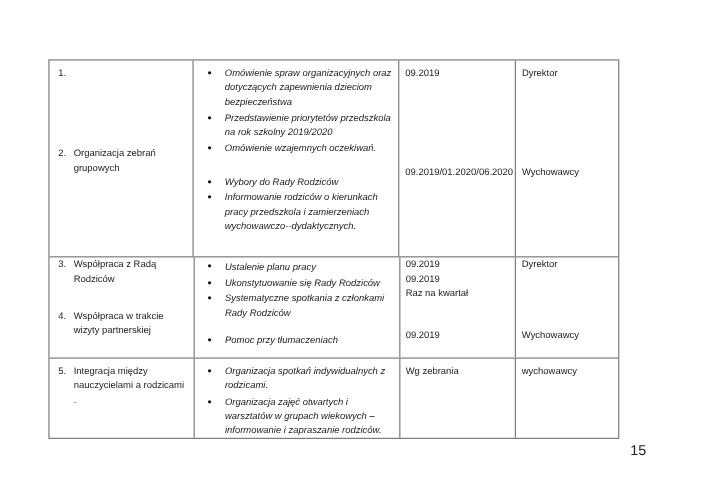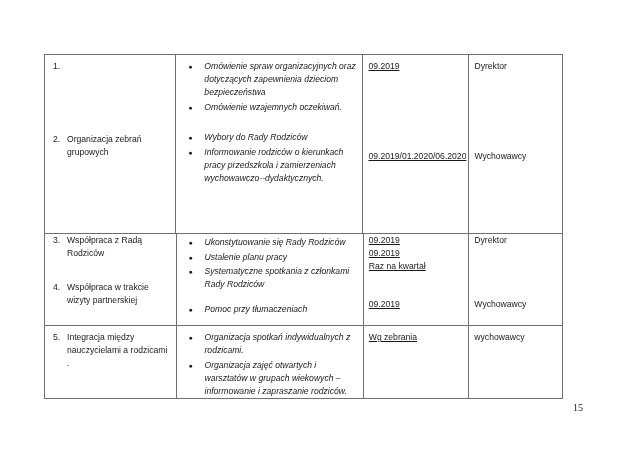--- a/index.html
+++ b/index.html
@@ -6,30 +6,30 @@
     body { width: 638px; height: 452px; position: relative; overflow: hidden;
       font-family: "Liberation Sans", sans-serif; color: #1a1a1a; }
     .tbl { position: absolute; left: 44px; top: 54px; width: 519px;
       border: 1px solid #707070; box-sizing: border-box; }
     .row { display: flex; border-bottom: 1px solid #707070; box-sizing: border-box; }
     .row:last-child { border-bottom: none; }
     .cell { box-sizing: border-box; border-right: 1px solid #707070; font-size: 8.6px; line-height: 13px; }
     .cell:last-child { border-right: none; }
     .c1 { width: 132px; padding: 5px 4px 0 8px; }
     .c2 { width: 188px; padding: 5px 4px 0 12px; font-style: italic; }
-    .c3 { width: 106px; padding: 5px 4px 0 5px; text-decoration: underline; }
+    .c3 { width: 106px; padding: 5px 4px 0 5px; }
     .c4 { width: 93px;  padding: 5px 4px 0 5px; }
     .num-item { display: flex; }
     .num { width: 14px; flex: none; }
     .num-text { flex: 1; }
     .blist { margin: 0; padding: 0; list-style: none; }
     .blist li { display: flex; margin-bottom: 1.5px; }
     .bul { width: 16px; flex: none; font-size: 7px; padding-top: 0; }
     .btxt { flex: 1; }
-    .pageno { position: absolute; left: 573px; top: 402px; font-family: Liberation Serif, serif; font-size: 10px; color: #222; }
+    .pageno { position: absolute; left: 573px; top: 402px; font-family: Liberation Sans, sans-serif; font-size: 13px; color: #222; }
   </style>
 </head>
 <body>
 
 <div class="tbl">
 
   <div class="row" style="height:179px;">
     <div class="cell c1">
       <div class="num-item">
         <span class="num">1.</span>
@@ -38,20 +38,24 @@
       <div class="num-item">
         <span class="num">2.</span>
         <span class="num-text">Organizacja zebrań grupowych</span>
       </div>
     </div>
     <div class="cell c2">
       <ul class="blist">
         <li>
             <span class="bul">●</span>
             <span class="btxt">Omówienie spraw organizacyjnych oraz dotyczących zapewnienia dzieciom bezpieczeństwa</span>
+          </li>
+        <li>
+            <span class="bul">●</span>
+            <span class="btxt">Przedstawienie priorytetów przedszkola na rok szkolny 2019/2020</span>
           </li>
         <li>
             <span class="bul">●</span>
             <span class="btxt">Omówienie wzajemnych oczekiwań.</span>
           </li>
       </ul>
       <div style="height:16px"></div>
       <ul class="blist">
         <li>
             <span class="bul">●</span>
@@ -84,25 +88,25 @@
       <div style="height:21px"></div>
       <div class="num-item">
         <span class="num">4.</span>
         <span class="num-text">Współpraca w trakcie wizyty partnerskiej</span>
       </div>
     </div>
     <div class="cell c2" style="padding-top:2px;">
       <ul class="blist">
         <li>
             <span class="bul">●</span>
-            <span class="btxt">Ukonstytuowanie się Rady Rodziców</span>
+            <span class="btxt">Ustalenie planu pracy</span>
           </li>
         <li>
             <span class="bul">●</span>
-            <span class="btxt">Ustalenie planu pracy</span>
+            <span class="btxt">Ukonstytuowanie się Rady Rodziców</span>
           </li>
         <li>
             <span class="bul">●</span>
             <span class="btxt">Systematyczne spotkania z członkami Rady Rodziców</span>
           </li>
       </ul>
       <div style="height:10px"></div>
       <ul class="blist">
         <li>
             <span class="bul">●</span>

